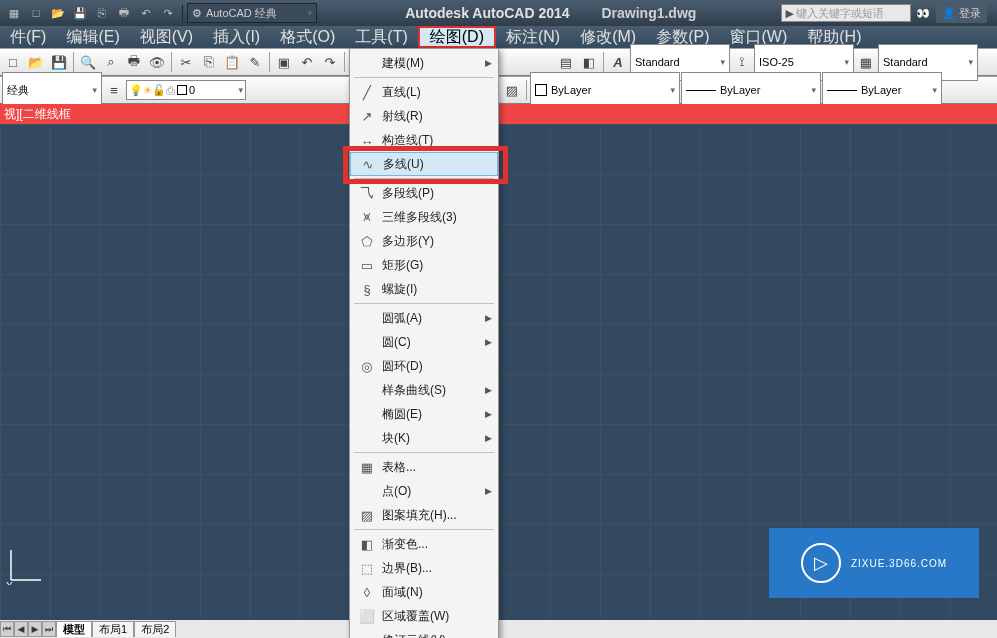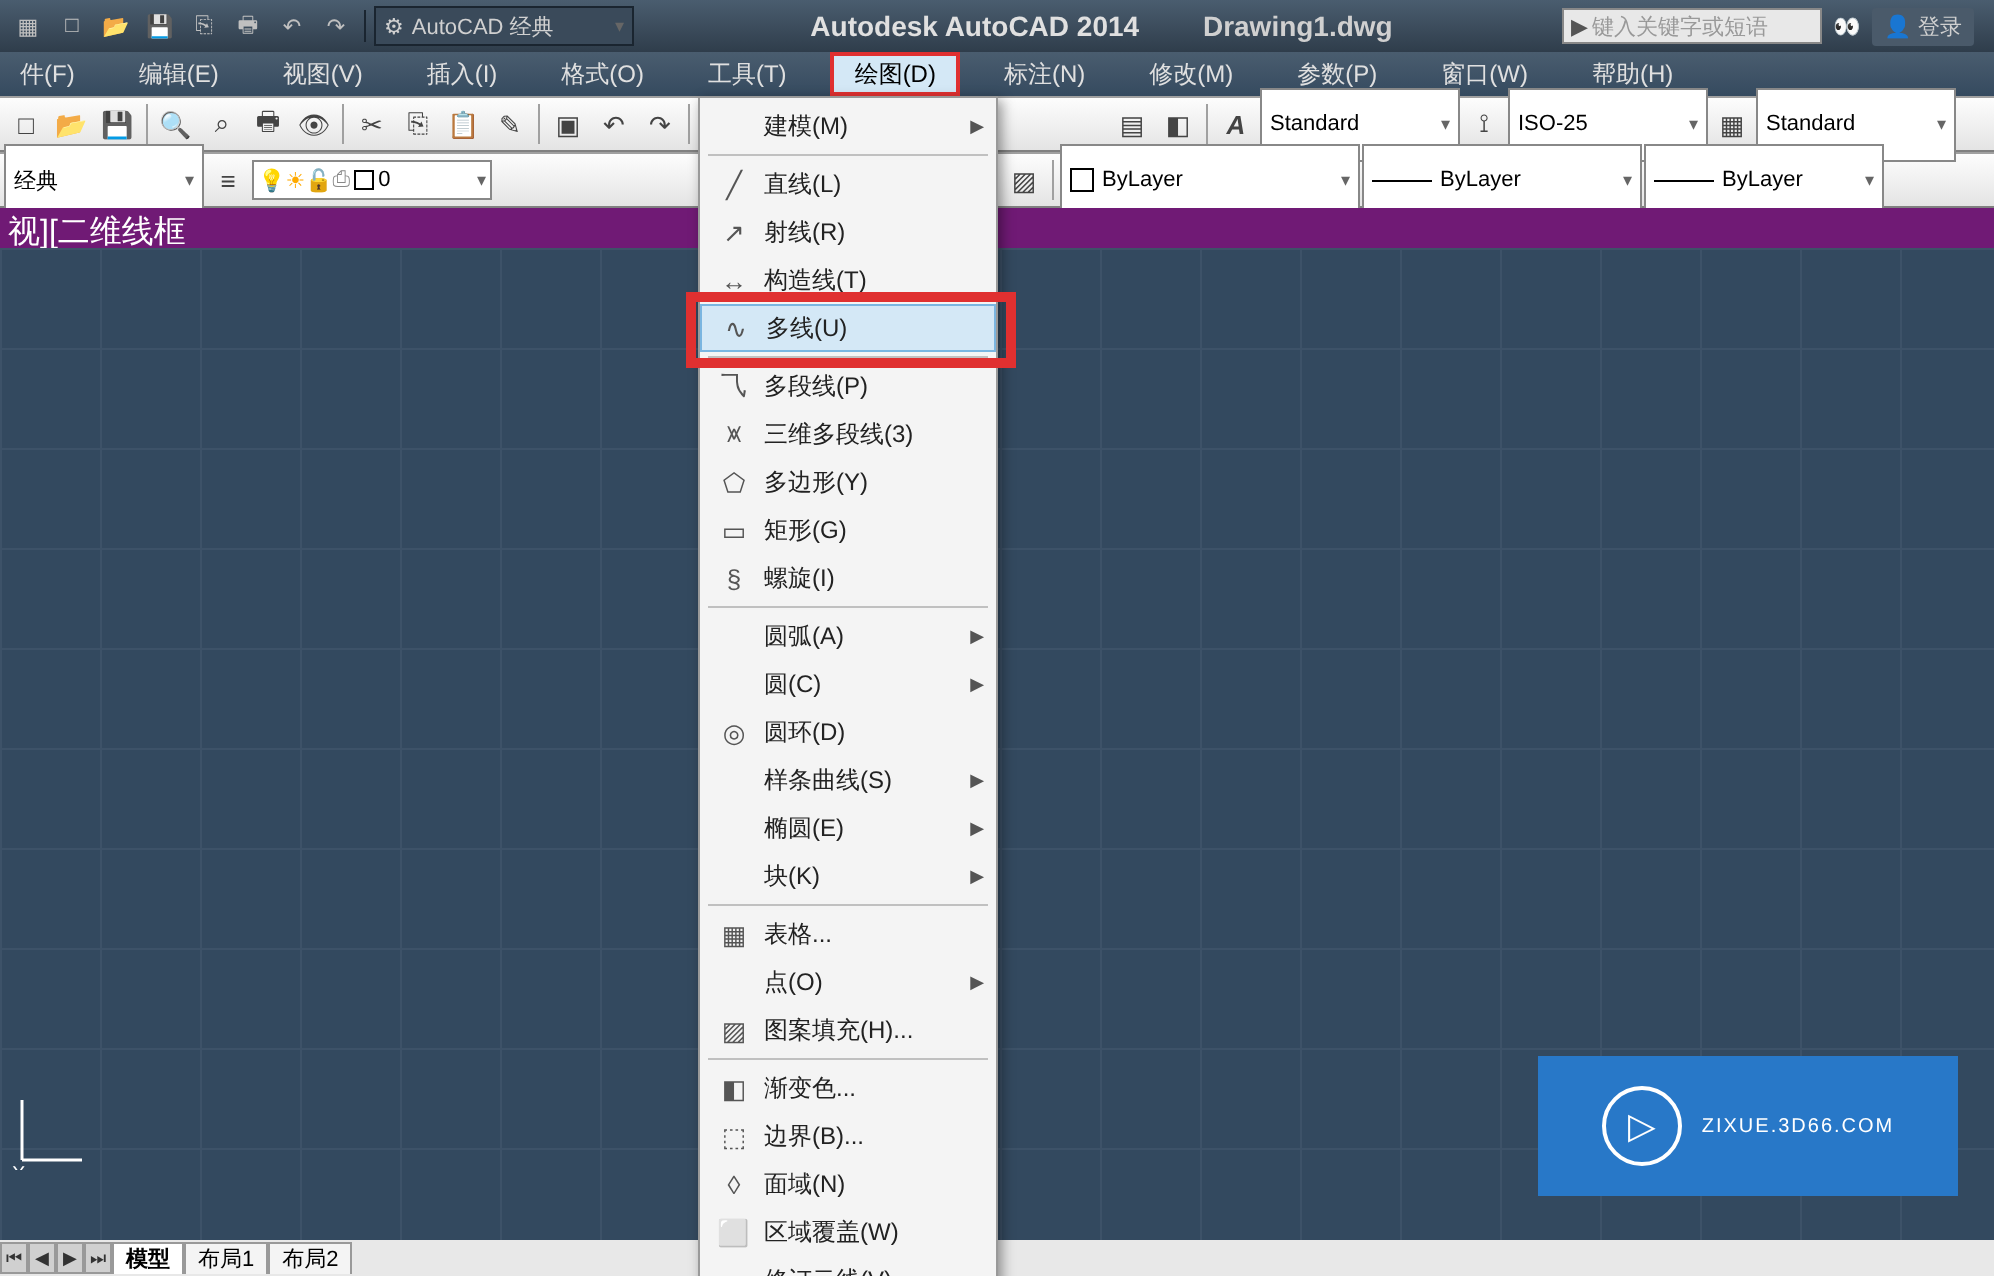--- a/index.html
+++ b/index.html
@@ -11,35 +11,35 @@
 .qa-sep { width: 1px; height: 16px; background: #1a2530; margin: 0 2px; }
 .workspace-combo { background: #3a4a5a; border: 1px solid #1a2530; height: 20px; padding: 0 4px; display: flex; align-items: center; font-size: 11px; color: #d0d0d0; min-width: 130px; }
 .workspace-combo .gear { margin-right: 4px; }
 .title-center { flex: 1; text-align: center; font-size: 14px; font-weight: bold; color: #e0e0e0; }
 .title-filename { color: #d0d0d0; font-weight: bold; margin-left: 28px; }
 .search-box { background: #e8e8e8; border: 1px solid #888; height: 18px; width: 130px; padding: 0 4px; font-size: 11px; color: #888; display: flex; align-items: center; }
 .search-box .play { color: #555; margin-right: 2px; }
 .title-right { display: flex; align-items: center; gap: 6px; padding-right: 10px; }
 .login-btn { background: #4a5a6a; padding: 2px 6px; border-radius: 2px; font-size: 11px; }
 
-.menu-bar { height: 22px; background: linear-gradient(#4a5d6f, #354a5f); display: flex; align-items: center; color: #e0e0e0; font-size: 12px; gap: 12px; }
+.menu-bar { height: 22px; background: linear-gradient(#4a5d6f, #354a5f); display: flex; align-items: center; color: #e0e0e0; font-size: 16px; }
 .menu-item { padding: 0 10px; height: 22px; display: flex; align-items: center; cursor: pointer; }
 .menu-item.active { background: #d4e8f6; color: #000; border: 2px solid #e03030; box-sizing: border-box; }
 
 .toolbar-row { height: 28px; background: linear-gradient(#fdfdfd, #e4e4e4); border-top: 1px solid #a0a0a0; border-bottom: 1px solid #808080; display: flex; align-items: center; padding: 0 2px; gap: 1px; }
 .tb-btn { width: 22px; height: 22px; display: flex; align-items: center; justify-content: center; cursor: pointer; color: #444; font-size: 13px; }
 .tb-sep { width: 1px; height: 20px; background: #a0a0a0; margin: 0 2px; }
 .tb-combo { background: #fff; border: 1px solid #888; height: 37px; padding: 0 4px; display: flex; align-items: center; font-size: 11px; min-width: 60px; }
 .tb-combo.wide { min-width: 100px; }
 .tb-arrow { margin-left: auto; color: #666; font-size: 9px; }
 
 .layer-combo { background: #fff; border: 1px solid #888; height: 20px; display: flex; align-items: center; padding: 0 2px; font-size: 11px; width: 120px; }
 
 .canvas-area { position: absolute; top: 104px; left: 0; right: 0; bottom: 18px; background: #33495f; }
-.canvas-header { background: #701a75; color: #fff; font-size: 16px; padding: 2px 4px; }
+.canvas-header { background: #ef4444; color: #fff; font-size: 12px; padding: 2px 4px; }
 .grid-area { position: absolute; top: 20px; left: 0; right: 0; bottom: 0; background: #33495f; background-image: linear-gradient(#3d5268 1px, transparent 1px), linear-gradient(90deg, #3d5268 1px, transparent 1px); background-size: 50px 50px; }
 
 .ucs-icon { position: absolute; bottom: 30px; left: 6px; color: #fff; font-size: 18px; pointer-events:none; }
 
 .bottom-tabs { position: absolute; bottom: 0; left: 0; right: 0; height: 18px; background: #e8e8e8; display: flex; align-items: center; font-size: 11px; }
 .bt-arrow { width: 14px; height: 16px; display: flex; align-items: center; justify-content: center; background: #d0d0d0; border: 1px solid #999; color: #333; font-size: 9px; }
 .bt-tab { padding: 0 6px; height: 16px; background: #f4f4f4; border: 1px solid #999; border-bottom: none; display: flex; align-items: center; }
 .bt-tab.active { background: #fff; font-weight: bold; }
 
 .dropdown-menu { position: absolute; top: 48px; left: 349px; width: 150px; background: #f4f4f4; border: 1px solid #999; box-shadow: 2px 2px 6px rgba(0,0,0,0.4); z-index: 100; padding: 2px 0; }

